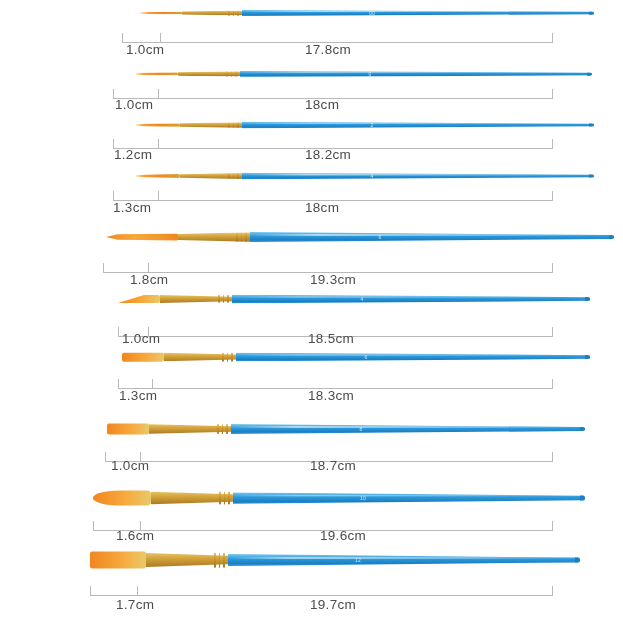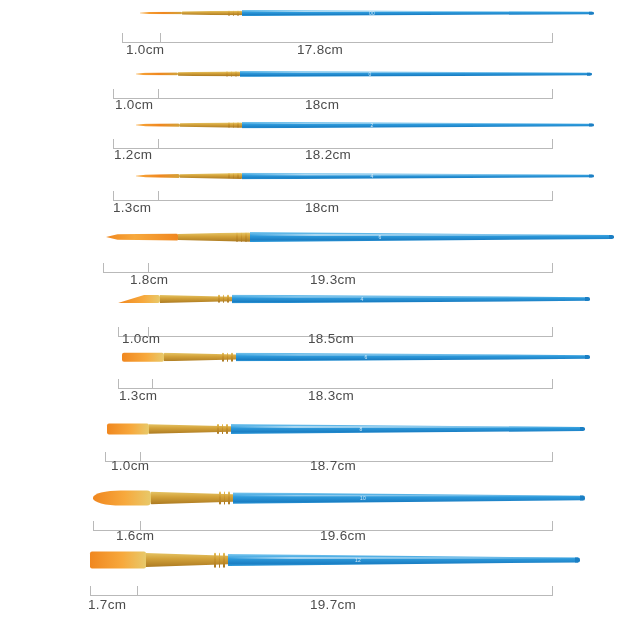--- a/index.html
+++ b/index.html
@@ -90,21 +90,21 @@
       </div>
     </div>
     <div class="ruler" style="top: 32px;">
       <div class="bar" style="left: 122px; width: 38px;"></div>
       <div class="bar" style="left: 160px; width: 392px;"></div>
       <div class="tick" style="left: 122px;"></div>
       <div class="tick" style="left: 160px;"></div>
       <div class="tick" style="left: 552px;"></div>
     </div>
     <div class="lbl short" style="left: 126px; top: 42px;">1.0cm</div>
-    <div class="lbl total" style="left: 297px; top: 42px;">17.8cm</div>
+    <div class="lbl total" style="left: 305px; top: 42px;">17.8cm</div>
     <div class="brush-row" style="top: 66px; height: 16px;">
       <div class="brush" style="width: 623px;">
         <div class="bristle" style="left: 136px; width: 42px; height: 3.4px; background: linear-gradient(90deg, rgb(247, 169, 61) 0%, rgb(240, 135, 31) 55%, rgb(211, 162, 58) 100%); clip-path: polygon(0% 42%, 22% 16%, 100% 0%, 100% 100%, 22% 84%, 0% 58%);"></div>
         <div class="ferrule" style="left: 178px; width: 62px; height: 5.4px; background: linear-gradient(rgb(232, 201, 106) 0%, rgb(211, 162, 58) 42%, rgb(168, 118, 31) 100%); clip-path: polygon(0% 18%, 100% 0%, 100% 100%, 0% 82%);"></div>
         <div class="bands" style="left: 226px; width: 12px; height: 4.968px;">
           <div class="band" style="left: 0px;"></div>
           <div class="band" style="left: 4.5px;"></div>
           <div class="band" style="left: 9px;"></div>
         </div>
         <div class="handle" style="left: 240px; width: 350px; height: 6.4px; background: linear-gradient(rgb(127, 201, 239) 0%, rgb(46, 155, 220) 38%, rgb(27, 127, 196) 78%, rgb(46, 155, 220) 100%); clip-path: polygon(0% 0%, 100% 30%, 100% 70%, 0% 100%);">
@@ -314,15 +314,15 @@
         <div class="size-mark" style="left: 358px;">12</div>
       </div>
     </div>
     <div class="ruler" style="top: 585px;">
       <div class="bar" style="left: 90px; width: 47px;"></div>
       <div class="bar" style="left: 137px; width: 415px;"></div>
       <div class="tick" style="left: 90px;"></div>
       <div class="tick" style="left: 137px;"></div>
       <div class="tick" style="left: 552px;"></div>
     </div>
-    <div class="lbl short" style="left: 88px; top: 597px;">1.7cm</div>
+    <div class="lbl short" style="left: 116px; top: 597px;">1.7cm</div>
     <div class="lbl total" style="left: 310px; top: 597px;">19.7cm</div>
   </div>
 
 </body></html>

